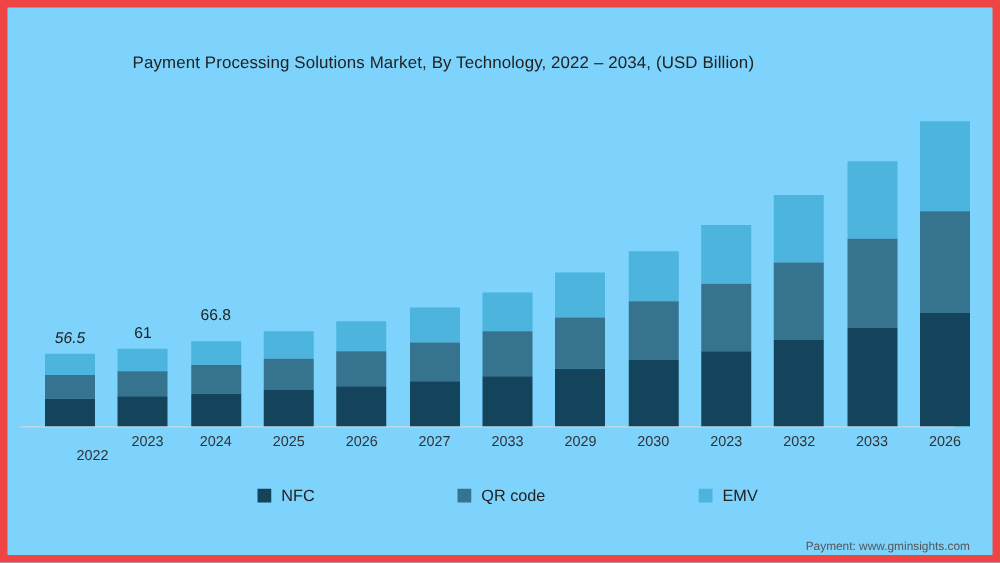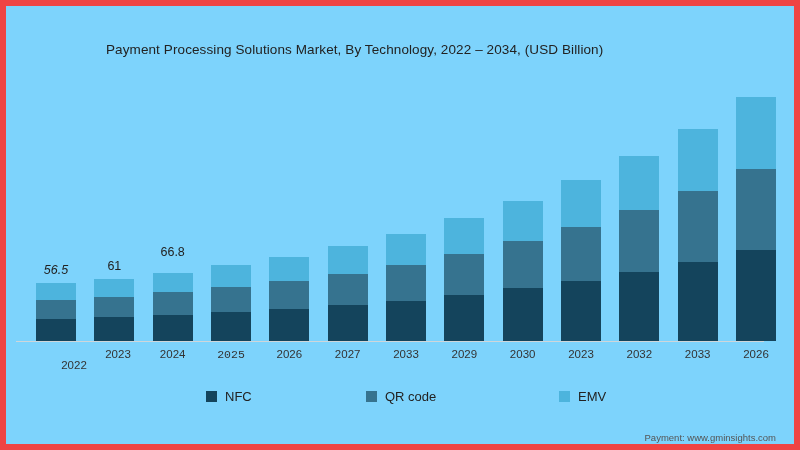--- a/index.html
+++ b/index.html
@@ -197,21 +197,21 @@
     </div>
 
   <div class="source">Payment: www.gminsights.com</div>
 
 <div class="bar-label" style="left: 10px; top: 257.272px; font-style: italic;">56.5</div>
     <div class="x-tick" style="left: 38px; margin-top: 11px;">2022</div>
     <div class="bar-label" style="left: 68.3333px; top: 252.674px;">61</div>
     <div class="x-tick" style="left: 82px;">2023</div>
     <div class="bar-label" style="left: 126.667px; top: 239px;">66.8</div>
     <div class="x-tick" style="left: 136.667px;">2024</div>
-    <div class="x-tick" style="left: 195px; font-family: Liberation Mono, monospace;">2025</div>
+    <div class="x-tick" style="left: 195px;">2025</div>
     <div class="x-tick" style="left: 253.333px;">2026</div>
     <div class="x-tick" style="left: 311.667px; text-align: center;">2027</div>
     <div class="x-tick" style="left: 370px;">2033</div>
     <div class="x-tick" style="left: 428.333px;">2029</div>
     <div class="x-tick" style="left: 486.667px;">2030</div>
     <div class="x-tick" style="left: 545px;">2023</div>
     <div class="x-tick" style="left: 603.333px;">2032</div>
     <div class="x-tick" style="left: 661.667px;">2033</div>
     <div class="x-tick" style="left: 720px;">2026</div>
   </div>

